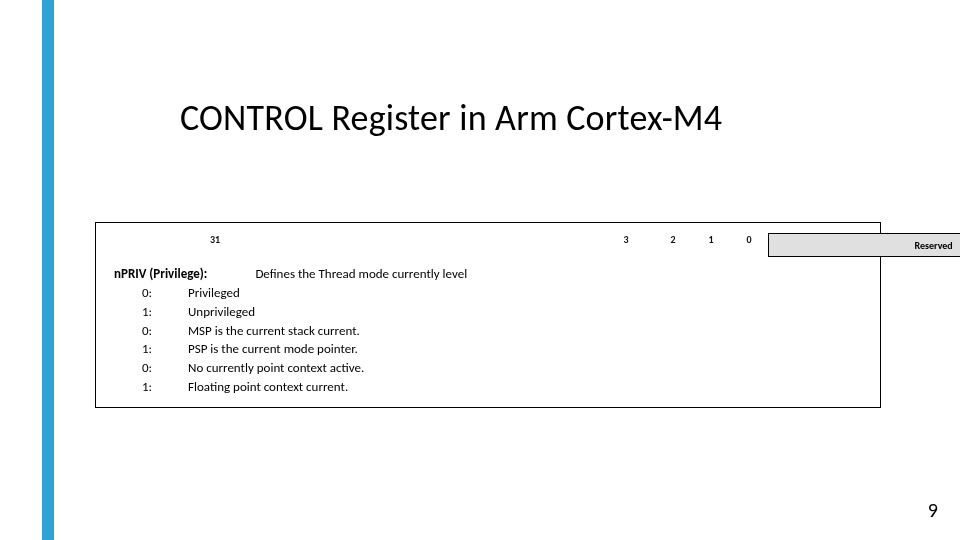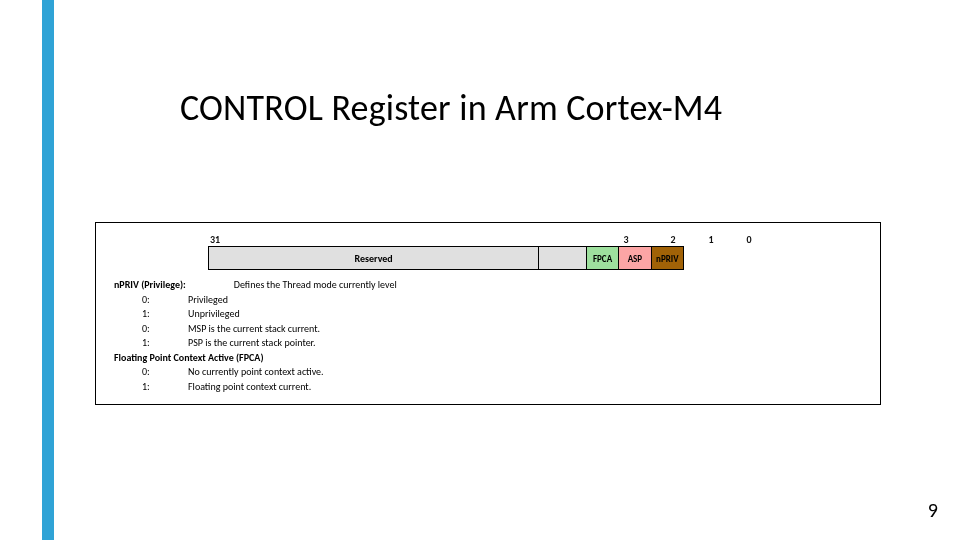--- a/index.html
+++ b/index.html
@@ -1,35 +1,35 @@
 <!DOCTYPE html>
 <html><head>
 <meta charset="utf-8">
 <style>
   * { margin: 0; padding: 0; box-sizing: border-box; }
   html, body { width: 960px; height: 540px; background: #fff; font-family: "Segoe UI", Calibri, Arial, sans-serif; position: relative; overflow: hidden; }
   .accent-bar { position: absolute; left: 42px; top: 0; width: 12px; height: 540px; background: #2fa3d6; }
-  .title { position: absolute; left: 180px; top: 86px; font-size: 36px; font-weight: 500; color: #000; letter-spacing: 0.2px; }
+  .title { position: absolute; left: 180px; top: 96px; font-size: 36px; font-weight: 500; color: #000; letter-spacing: 0.2px; }
   .content-box { position: absolute; left: 95px; top: 222px; width: 786px; border: 1px solid #000; background: #fff; padding: 10px 18px 10px 18px; }
-  .reg-row { display: flex; align-items: flex-start; margin: 0 auto 8px; width: 560px; flex-direction: column; }
+  .reg-row { display: flex; align-items: flex-start; margin: 0 auto 8px; width: 560px; flex-direction: row; }
   .bit-labels { display: flex; width: 560px; font-size: 10px; font-weight: 700; color: #111; }
   .bit-labels .b31 { width: 390px; text-align: left; padding-left: 2px; }
   .bit-labels .b3 { width: 56px; text-align: center; }
   .bit-labels .b2 { width: 38px; text-align: center; }
   .bit-labels .b1 { width: 38px; text-align: center; }
   .bit-labels .b0 { width: 38px; text-align: center; }
   .reg-cells { display: flex; width: 476px; height: 24px; }
   .reg-cells .cell { border: 1px solid #000; display: flex; align-items: center; justify-content: center; font-size: 10px; font-weight: 700; }
   .reg-cells .reserved { width: 390px; background: #e0e0e0; color: #000; }
   .reg-cells .empty3 { width: 56px; background: #e0e0e0; border-left: none; }
   .reg-cells .fpca { width: 38px; background: #9ee09e; border-left: none; }
   .reg-cells .asp { width: 38px; background: #fca5a5; border-left: none; }
   .reg-cells .npriv { width: 38px; background: #a16207; border-left: none; }
   .reg-cells .cell span { font-size: 9px; }
-  .desc { font-size: 10px; color: #000; line-height: 1.45; }
+  .desc { font-size: 13px; color: #000; line-height: 1.45; }
   .desc .line { display: flex; }
   .desc .lbl { font-weight: 700; }
   .desc .ind1 { padding-left: 28px; width: 74px; flex-shrink: 0; }
   .page-num { position: absolute; right: 22px; bottom: 18px; font-size: 20px; color: #000; }
 </style>
 </head>
 <body>
 
 <div class="accent-bar"></div>
 
@@ -74,26 +74,23 @@
         <span class="ind1">1:</span>
         <span>Unprivileged</span>
       </div>
 
     <div class="line">
         <span class="ind1">0:</span>
         <span>MSP is the current stack current.</span>
       </div>
     <div class="line">
         <span class="ind1">1:</span>
-        <span>PSP is the current stack pointer.</span>
+        <span>PSP is the current mode pointer.</span>
       </div>
 
-    <div class="line">
-        <span class="lbl">Floating Point Context Active (FPCA)</span>
-      </div>
     <div class="line">
         <span class="ind1">0:</span>
         <span>No currently point context active.</span>
       </div>
     <div class="line">
         <span class="ind1">1:</span>
         <span>Floating point context current.</span>
       </div>
   </div>
 </div>

